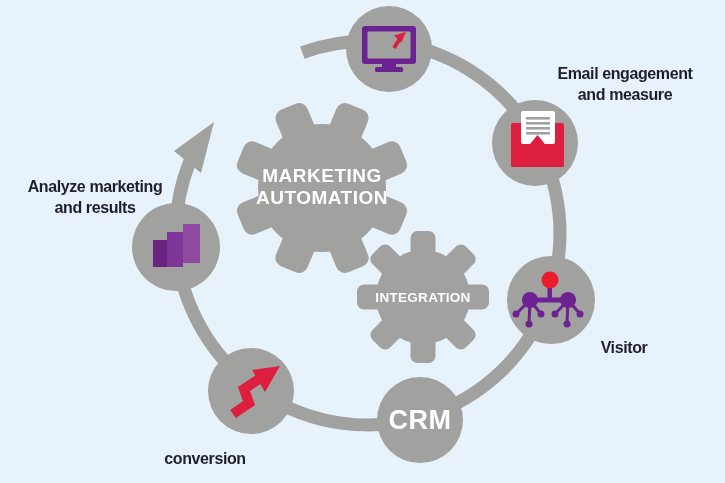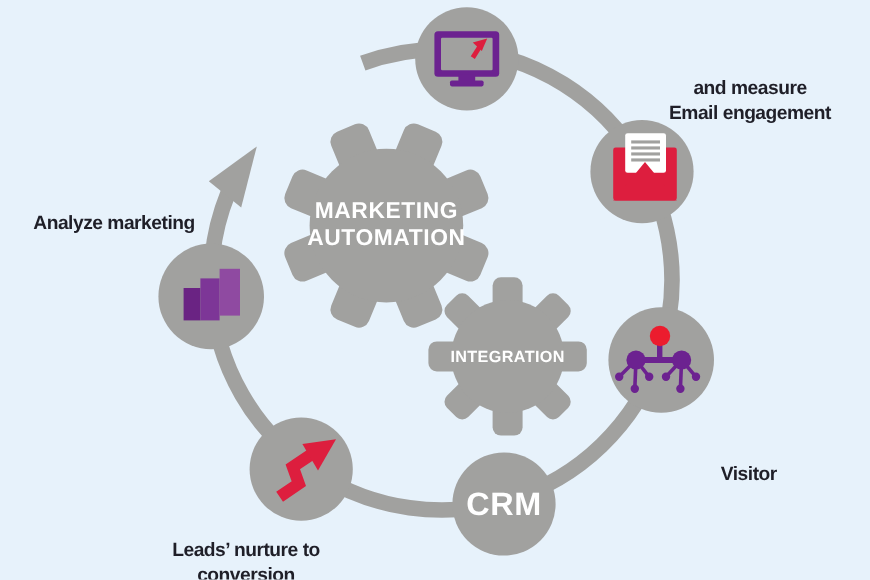--- a/index.html
+++ b/index.html
@@ -133,29 +133,29 @@
       <circle class="f-gray" cx="176" cy="247" r="44"></circle>
       <g>
         <rect class="f-bar1" x="153" y="240" width="14" height="27"></rect>
         <rect class="f-bar2" x="167" y="232" width="16" height="35"></rect>
         <rect class="f-bar3" x="183" y="224" width="17" height="39"></rect>
       </g>
     </g>
   </svg>
 
   <div class="label" style="left:550px;top:63px;">
+    <span>Email engagement</span>
     <span>and measure</span>
-    <span>Email engagement</span>
   </div>
 
-  <div class="label" style="left:549px;top:337px;margin-top:48px;">
+  <div class="label" style="left:549px;top:337px;">
     <span>Visitor</span>
   </div>
 
   <div class="label" style="left:130px;top:448px;">
-    <span>Leads’ nurture to</span>
     <span>conversion</span>
   </div>
 
   <div class="label" style="left:20px;top:176px;">
     <span>Analyze marketing</span>
+    <span>and results</span>
   </div>
 </div>
 
 </body></html>

